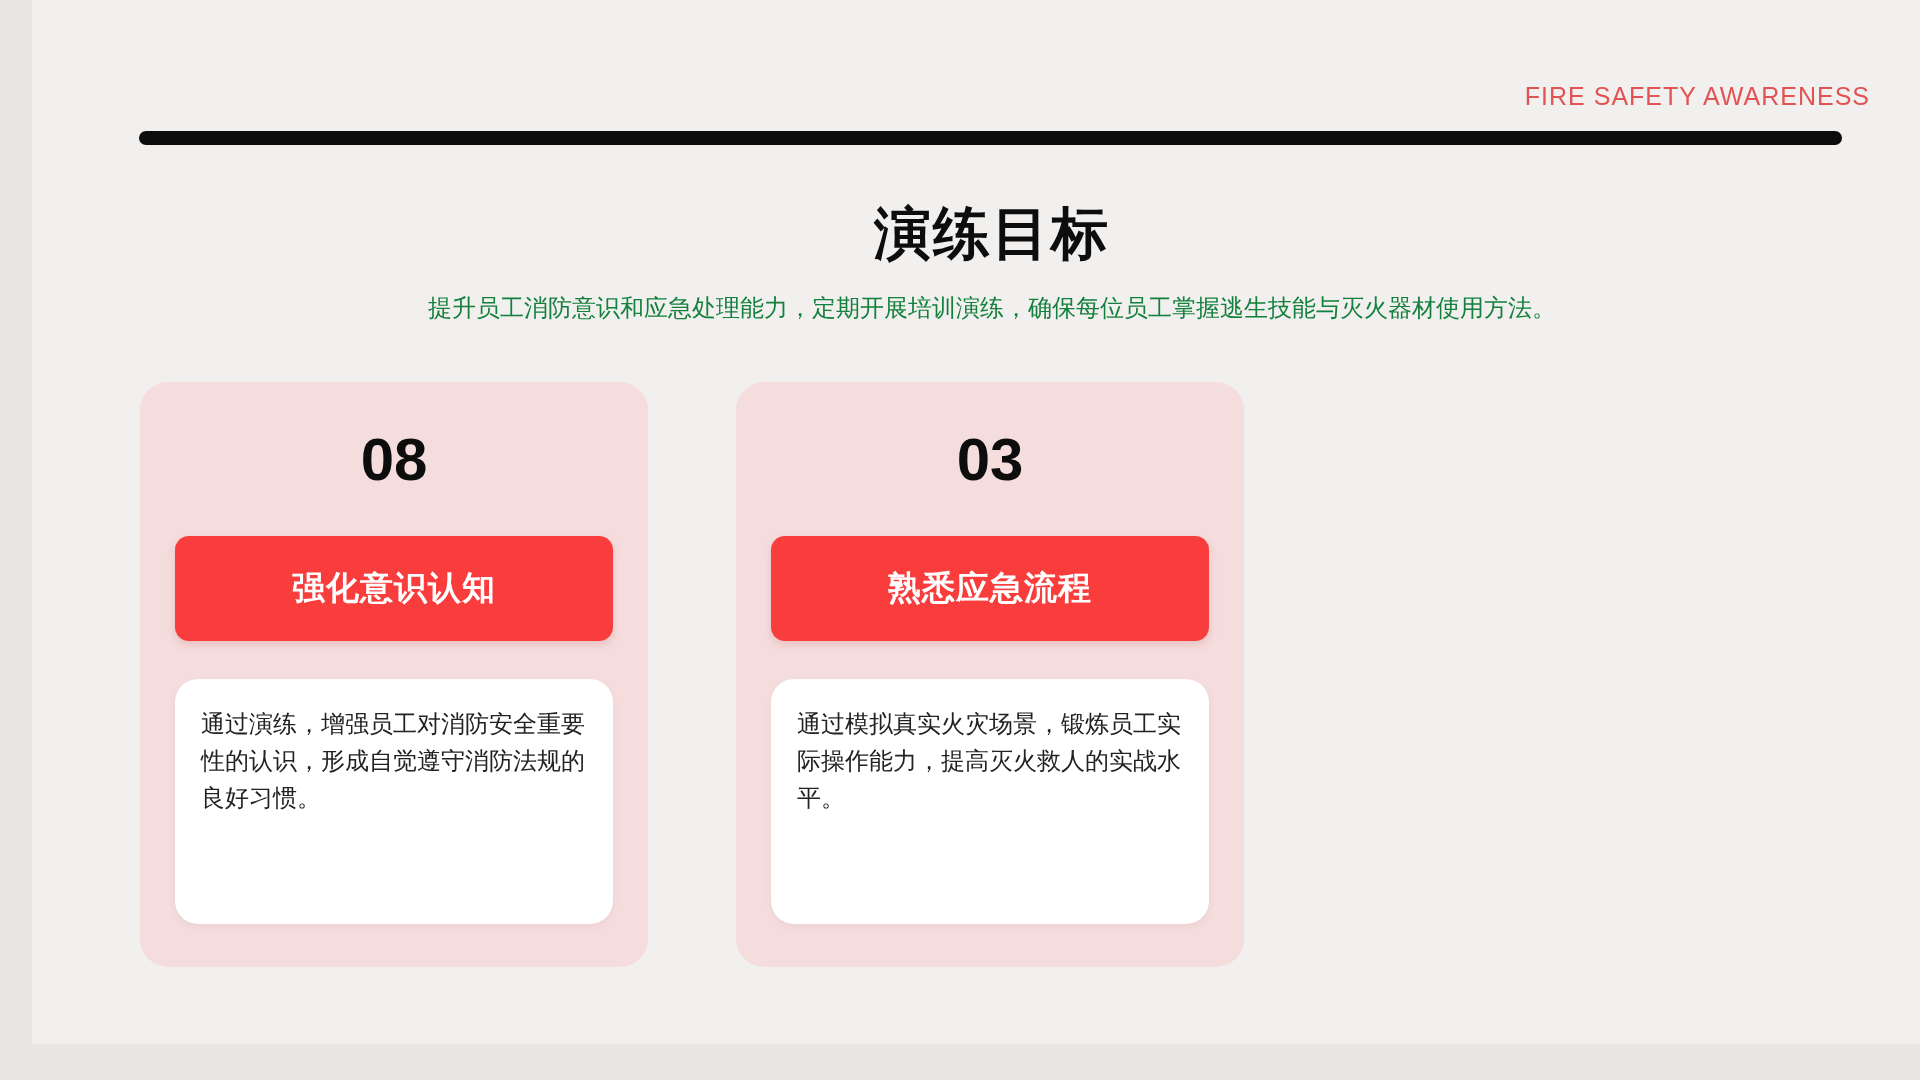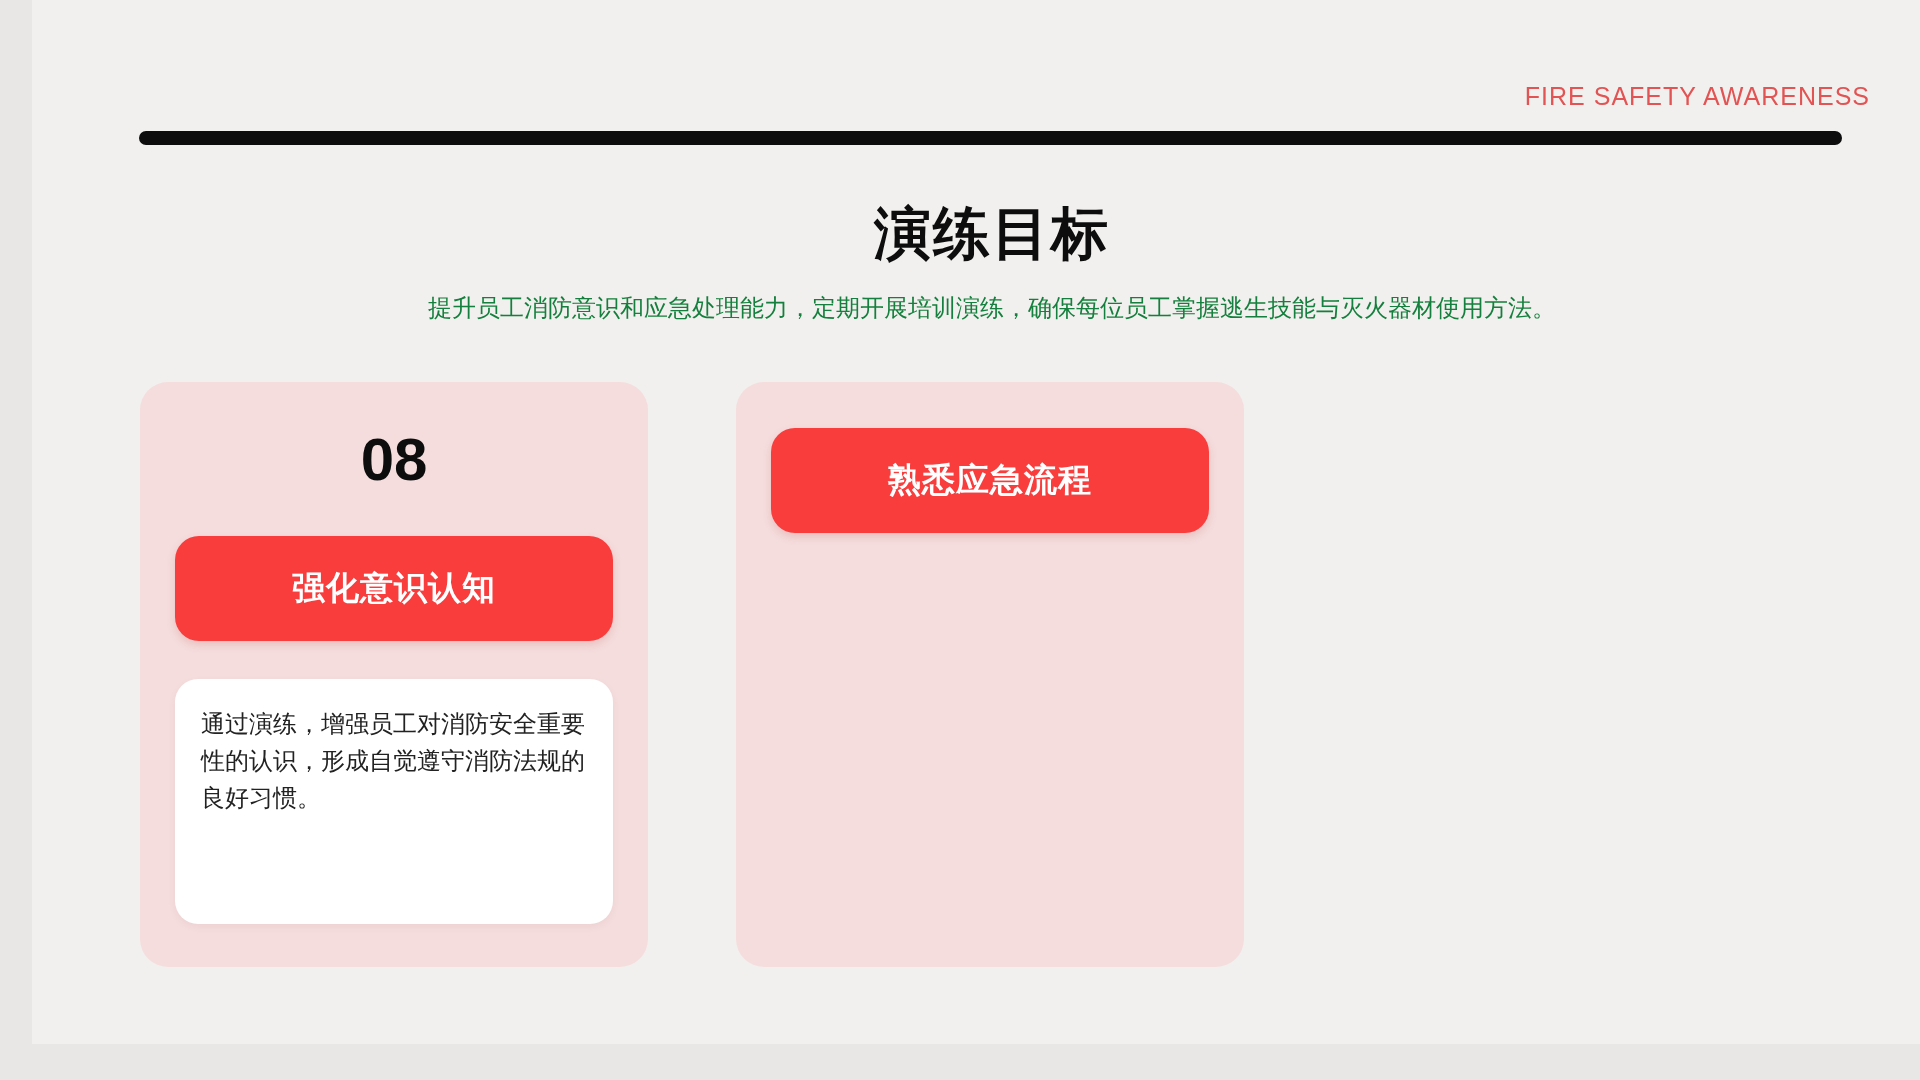--- a/index.html
+++ b/index.html
@@ -76,21 +76,21 @@
     text-align: center;
     font-size: 60px;
     line-height: 1;
     font-weight: bold;
     color: var(--ink, #0d0d0d);
   }
   .card-heading {
     margin-top: 46px;
     height: 105px;
     background: var(--accent, #f93c3c);
-    border-radius: 24px;
+    border-radius: 14px;
     display: flex;
     align-items: center;
     justify-content: center;
     color: #ffffff;
     font-size: 33px;
     font-weight: bold;
     letter-spacing: 1px;
     box-shadow: 0 4px 8px rgba(180, 60, 60, 0.18);
   }
   .card-body {
@@ -122,17 +122,19 @@
   <div class="cards">
 
     <div class="card">
       <div class="card-number">08</div>
       <div class="card-heading">强化意识认知</div>
       <div class="card-body">通过演练，增强员工对消防安全重要性的认识，形成自觉遵守消防法规的良好习惯。</div>
     </div>
 
 
     <div class="card">
+      <div class="card-number">03</div>
       <div class="card-heading">熟悉应急流程</div>
+      <div class="card-body">通过模拟真实火灾场景，锻炼员工实际操作能力，提高灭火救人的实战水平。</div>
     </div>
 
   </div>
 </div>
 
 </body></html>

